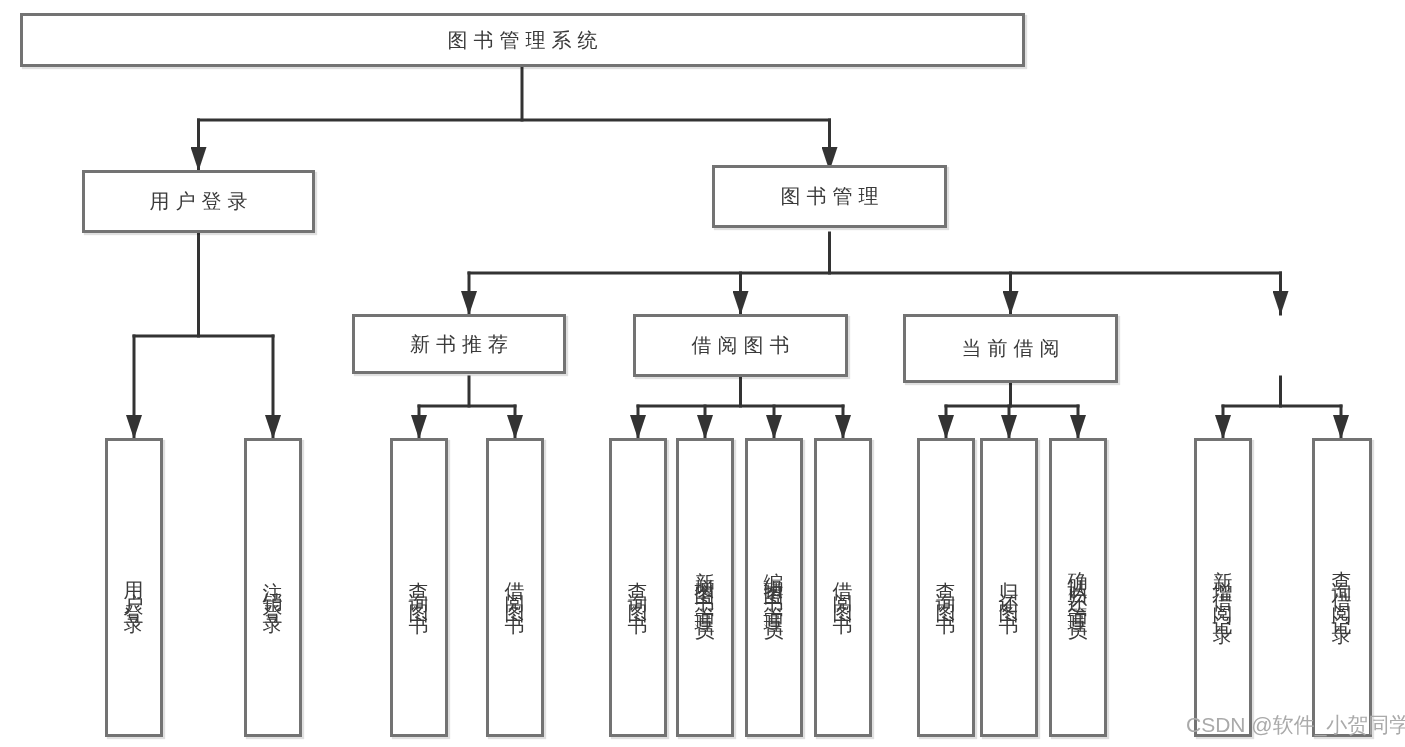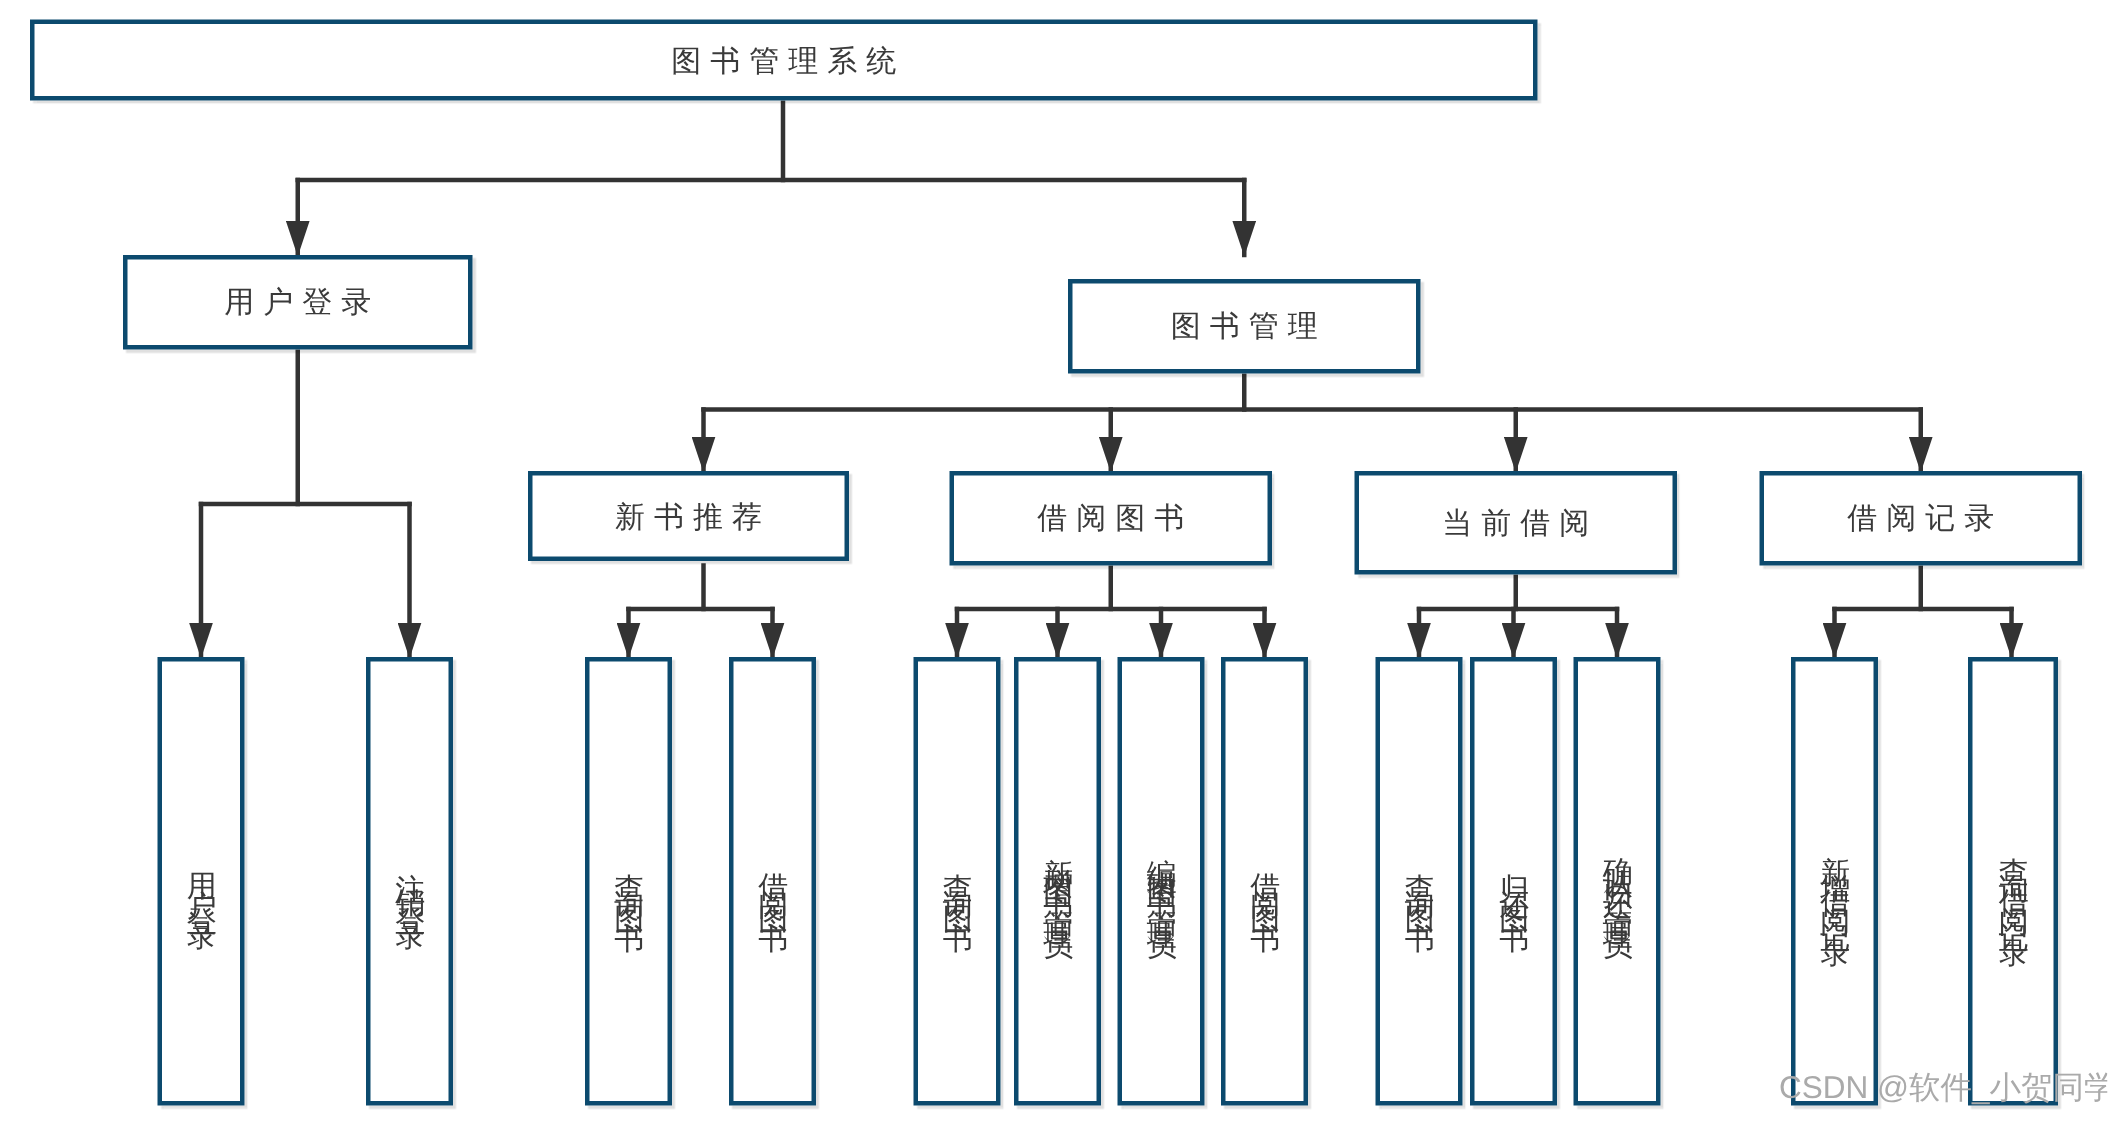--- a/index.html
+++ b/index.html
@@ -23,21 +23,21 @@
   }
   .connectors line {
     stroke: #333333;
     stroke-width: 3;
     stroke-linecap: square;
   }
   .node {
     position: absolute;
     box-sizing: border-box;
     background: #ffffff;
-    border: 3px solid #0c4a6e;
+    border: 3px solid #737373;
     display: flex;
     align-items: center;
     justify-content: center;
     color: #3a3a3a;
     font-size: 20px;
     box-shadow: 2px 2px 1px rgba(0,0,0,0.12);
   }
   .h {
     letter-spacing: 6px;
     padding-left: 6px;
@@ -125,26 +125,25 @@
       <line x1="1280.5" y1="377" x2="1280.5" y2="406"></line>
       <line x1="1223" y1="406" x2="1341" y2="406"></line>
       <line x1="1223" y1="406" x2="1223" y2="438" marker-end="url(#arw)"></line>
       <line x1="1341" y1="406" x2="1341" y2="438" marker-end="url(#arw)"></line>
     </g>
   </svg>
 
   <div class="node h" style="left:20px; top:13px; width:1005px; height:54px;">图书管理系统</div>
 
   <div class="node h" style="left:82px; top:170px; width:233px; height:63px;">用户登录</div>
-  <div class="node h" style="left:712px; top:186px; width:235px; height:63px;">图书管理</div>
+  <div class="node h" style="left:712px; top:165px; width:235px; height:63px;">图书管理</div>
 
   <div class="node h" style="left:352px; top:314px; width:214px; height:60px;">新书推荐</div>
   <div class="node h" style="left:633px; top:314px; width:215px; height:63px;">借阅图书</div>
   <div class="node h" style="left:903px; top:314px; width:215px; height:69px;">当前借阅</div>
-  <div class="node h" style="left:1173px; top:314px; width:215px; height:63px;">借阅记录</div>
 
   <div class="node v" style="left:105px; top:438px; width:58px; height:299px;">
     <span class="vtext">用户登录</span>
   </div>
   <div class="node v" style="left:244px; top:438px; width:58px; height:299px;">
     <span class="vtext">注销登录</span>
   </div>
 
   <div class="node v" style="left:390px; top:438px; width:58px; height:299px;">
     <span class="vtext">查询图书</span>

